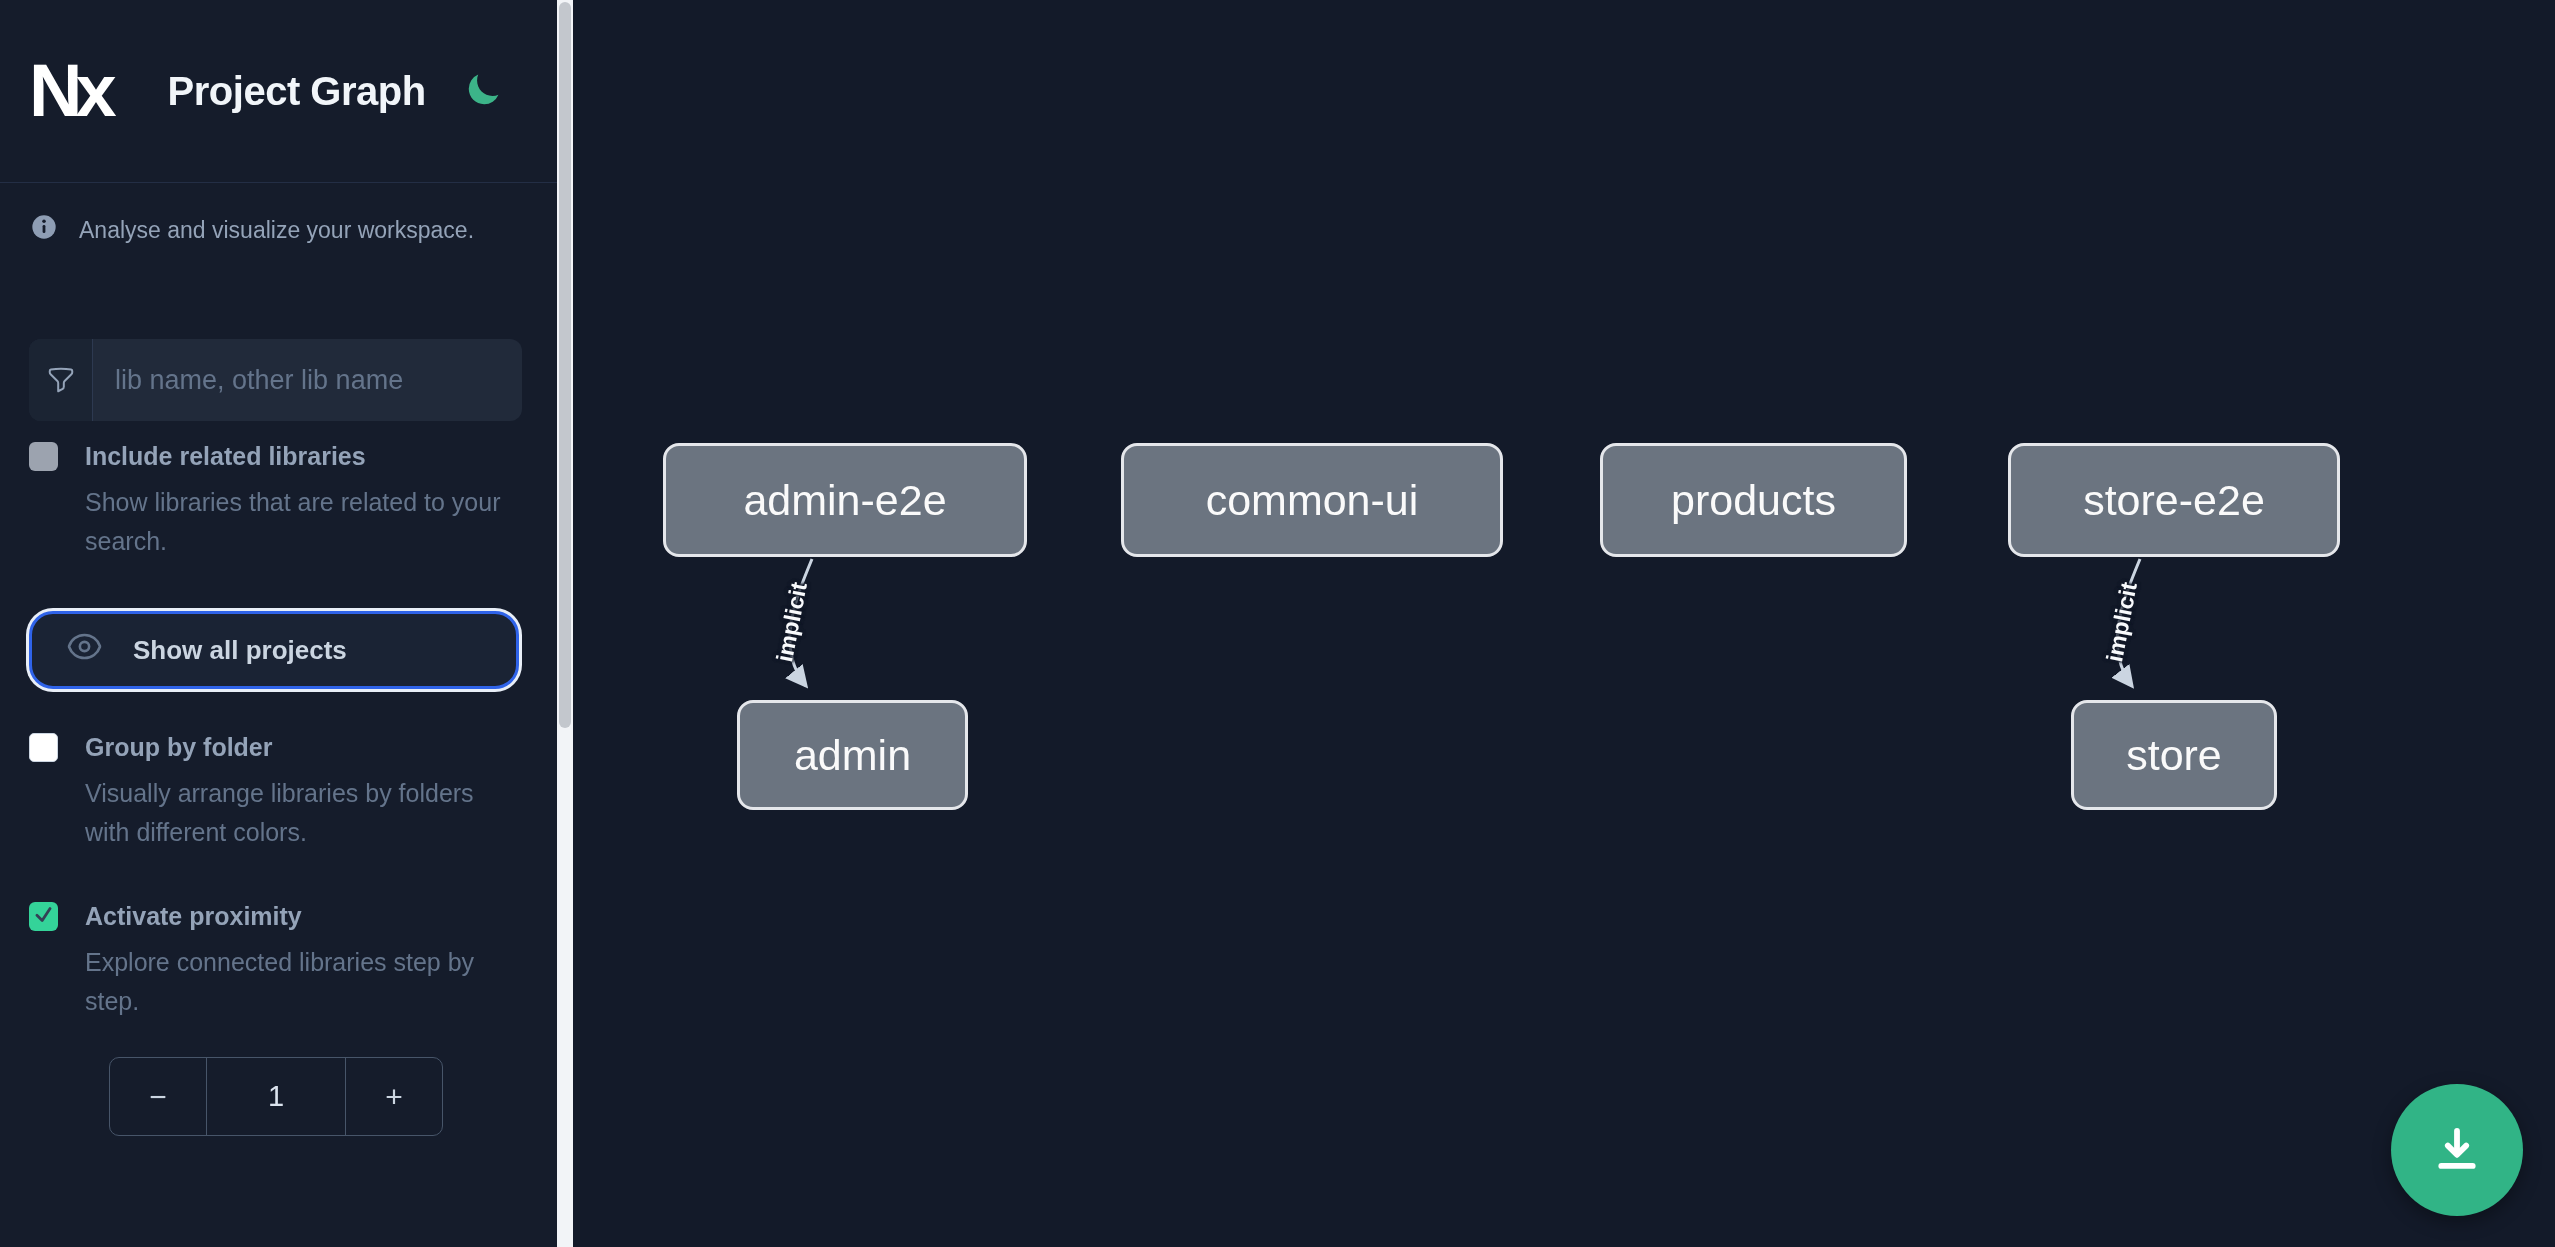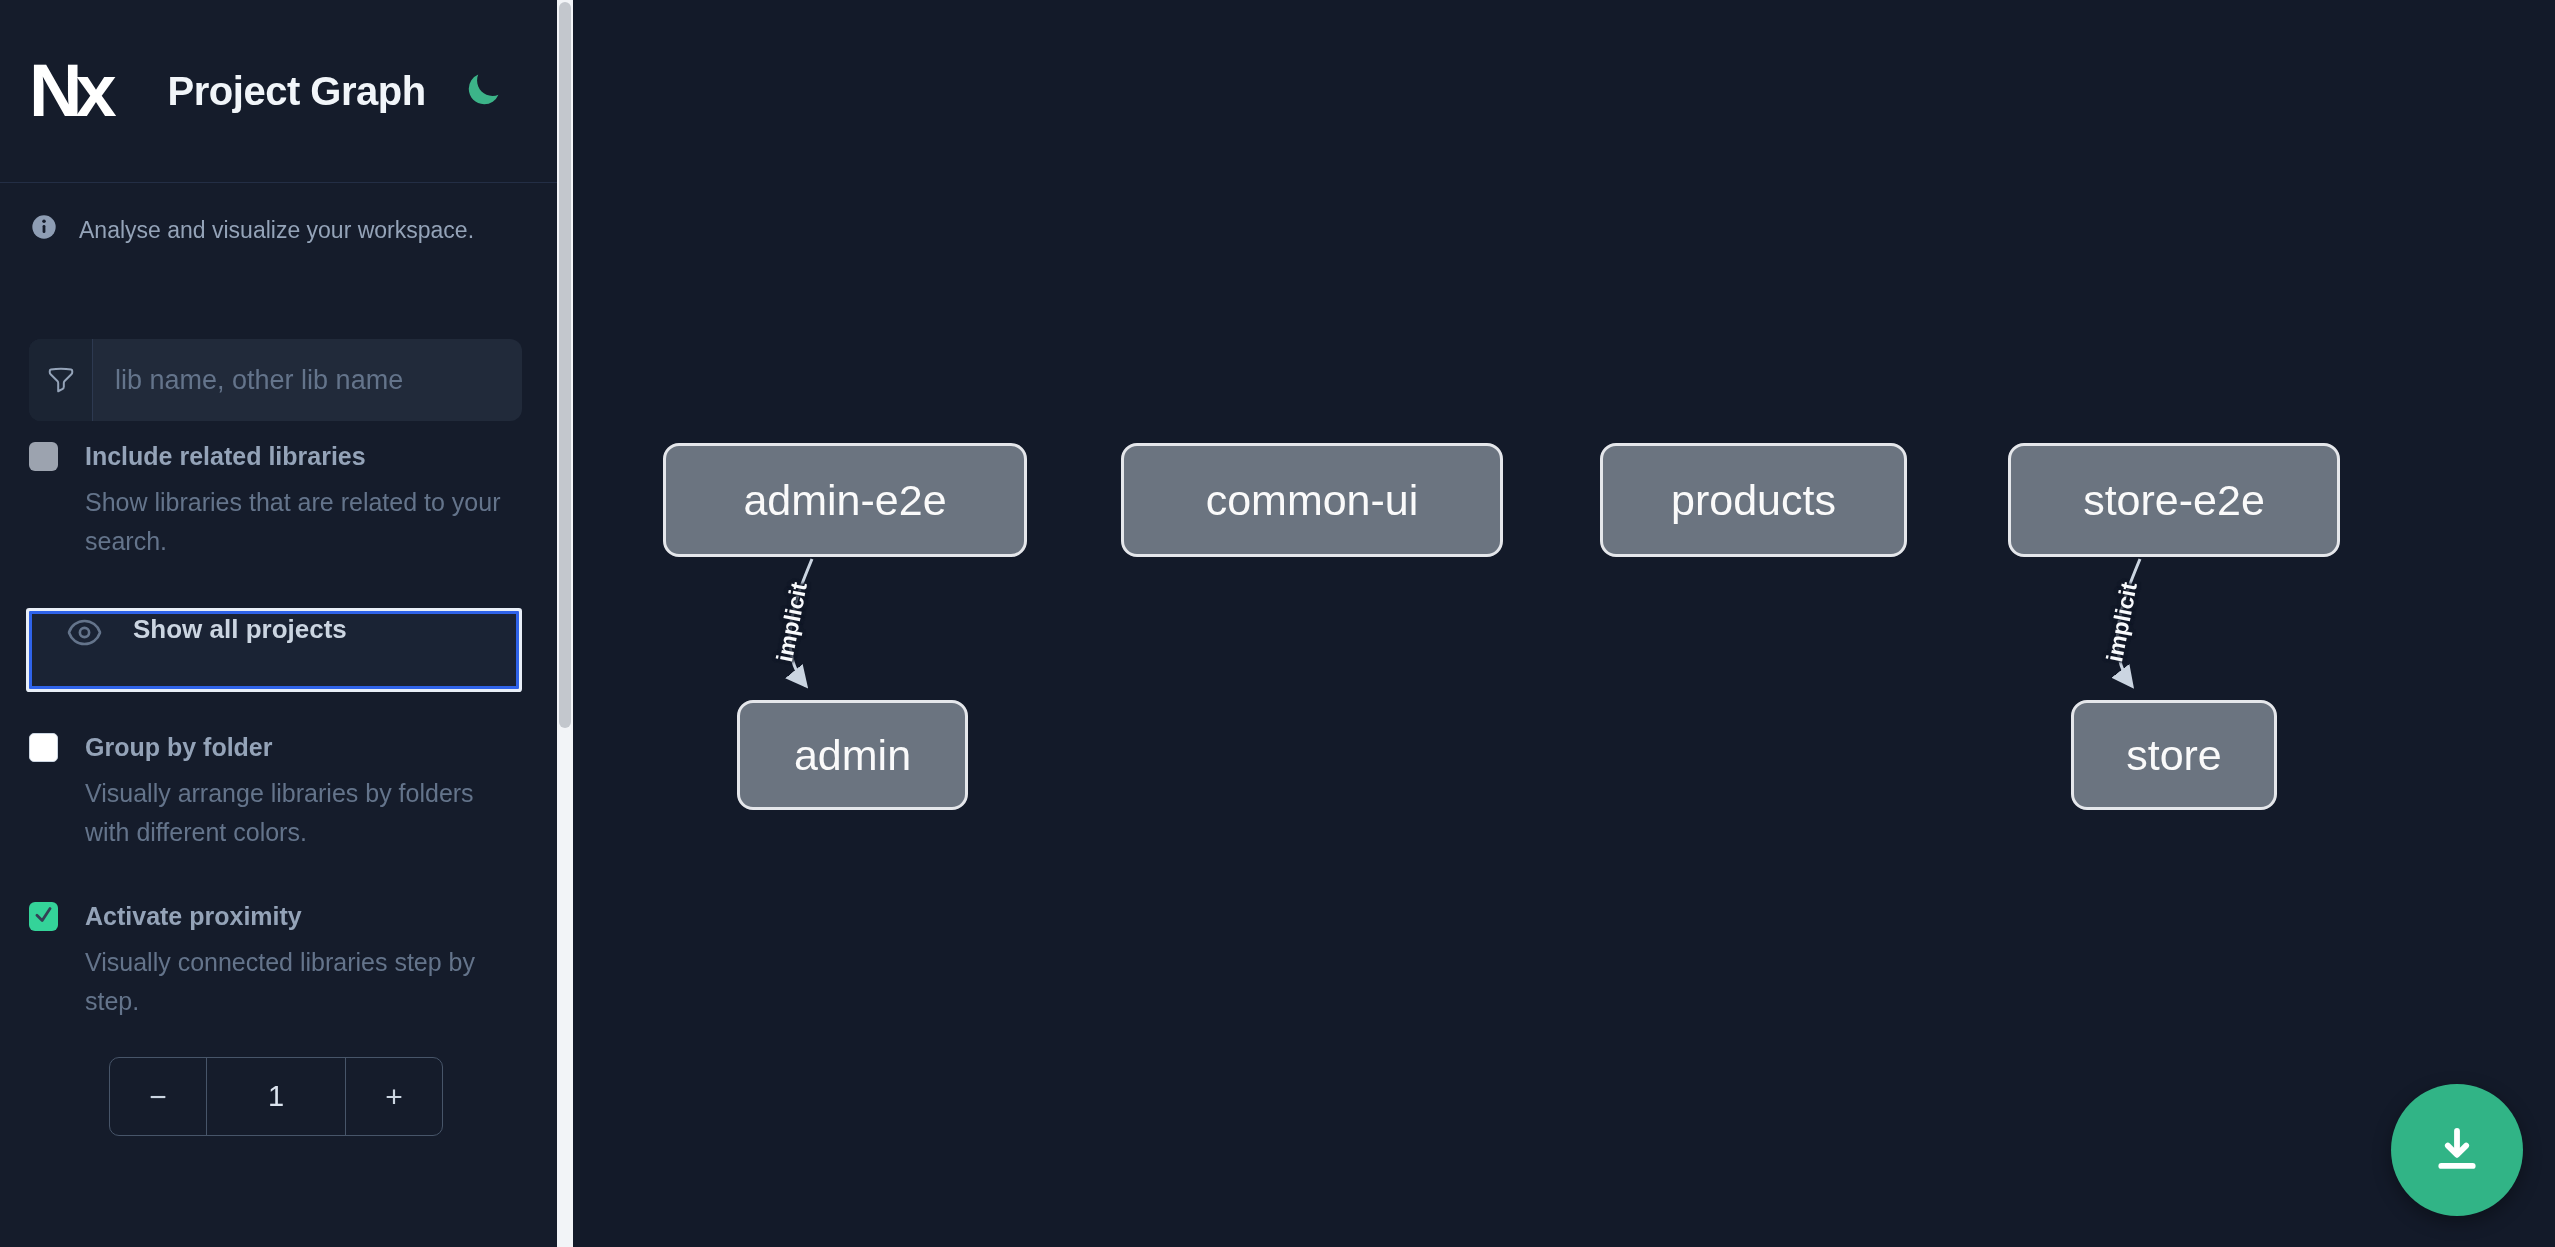--- a/index.html
+++ b/index.html
@@ -35,22 +35,22 @@
   .opt.mt-activate{margin-top:45px;}
   .checkbox{width:29px;height:29px;border-radius:6px;flex:none;margin-top:5px;box-sizing:border-box;}
   .checkbox.gray{background:#9ca3af;}
   .checkbox.white{background:#ffffff;border:1px solid #cbd5e1;border-radius:5px;}
   .checkbox.green{background:#34d399;display:flex;align-items:center;justify-content:center;}
   .checkbox.green svg{width:21px;height:21px;}
   .opt-text{flex:1;}
   .opt-label{font-size:25px;font-weight:700;color:#94a3b8;line-height:38px;}
   .opt-desc{font-size:25px;font-weight:400;color:#64748b;line-height:39px;margin-top:8px;max-width:432px;}
 
-  .btn{width:490px;margin-left:29px;height:78px;border-radius:1px;background:#1a2334;
-    display:flex;gap:30px;padding:0 0 0 34px;box-sizing:border-box;
+  .btn{width:490px;margin-left:29px;height:78px;border-radius:24px;background:#1a2334;
+    display:flex;align-items:center;gap:30px;padding:0 0 0 34px;box-sizing:border-box;
     font-size:26px;font-weight:600;color:#cbd5e1;cursor:pointer;font-family:"Liberation Sans",sans-serif;}
   .btn svg{width:37px;height:37px;flex:none;}
   .btn-show{margin-top:50px;border:3px solid #2f63e9;box-shadow:0 0 0 3px #e8eef7;}
   .btn-hide{margin-top:33px;border:1px solid #44516a;}
 
   .stepper{margin:36px 0 0 109px;width:334px;height:79px;border:1px solid #475569;border-radius:10px;
     display:flex;box-sizing:border-box;overflow:hidden;}
   .stepper .seg{display:flex;align-items:center;justify-content:center;color:#cbd5e1;font-size:30px;
     background:transparent;border:none;font-family:"Liberation Sans",sans-serif;cursor:pointer;}
   .stepper .seg-dec{width:97px;border-right:1px solid #475569;}
@@ -154,21 +154,21 @@
       <div class="opt mt-activate">
         <span class="checkbox green">
           <span>
             <svg viewBox="0 0 24 24" width="21" height="21" fill="none" stroke="#334155" stroke-width="3.2" stroke-linecap="round" stroke-linejoin="round">
               <path d="M4.5 12.75l6 6 9-13.5"></path>
             </svg>
           </span>
         </span>
         <div class="opt-text">
           <div class="opt-label">Activate proximity</div>
-          <div class="opt-desc">Visually connected libraries step by step.</div>
+          <div class="opt-desc">Explore connected libraries step by step.</div>
         </div>
       </div>
 
       <div class="stepper">
         <button class="seg seg-dec">−</button>
         <div class="seg seg-val">1</div>
         <button class="seg seg-inc">+</button>
       </div>
 
     </div>

